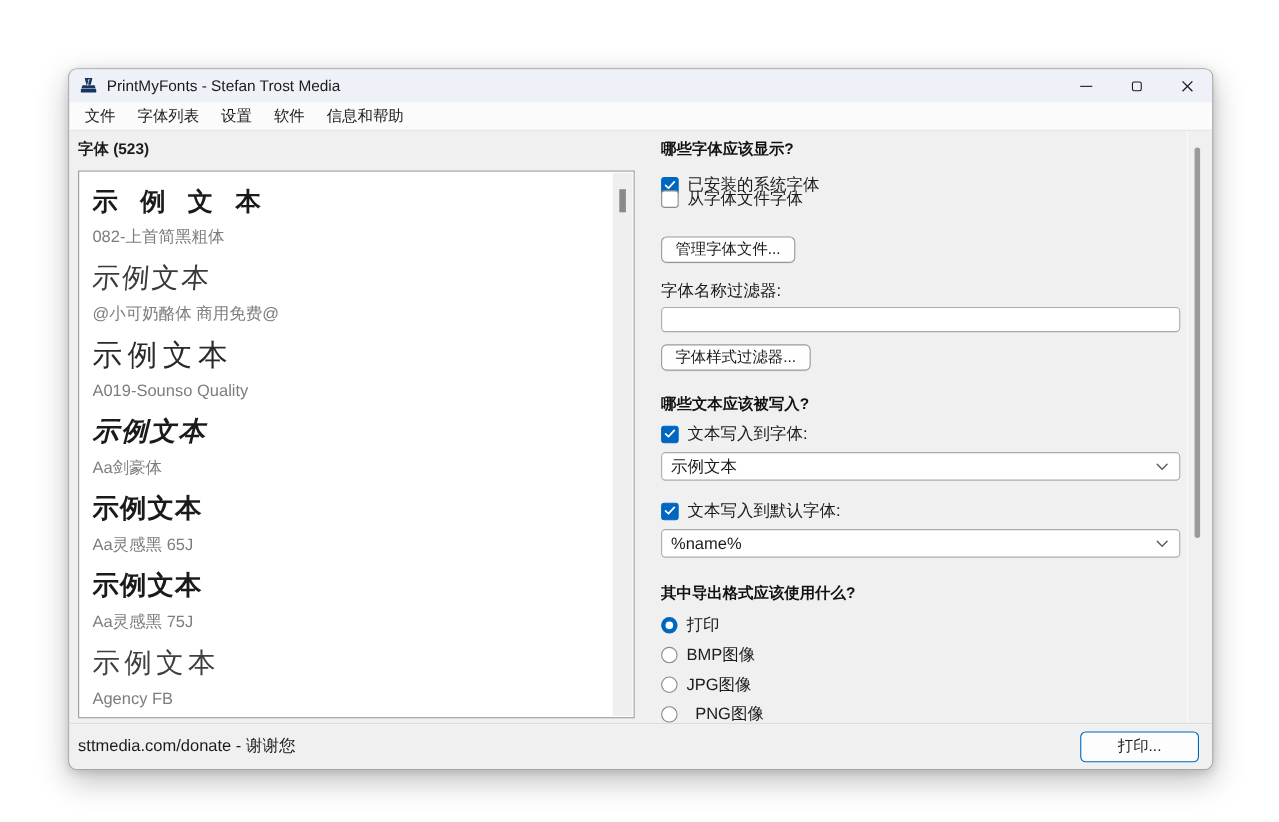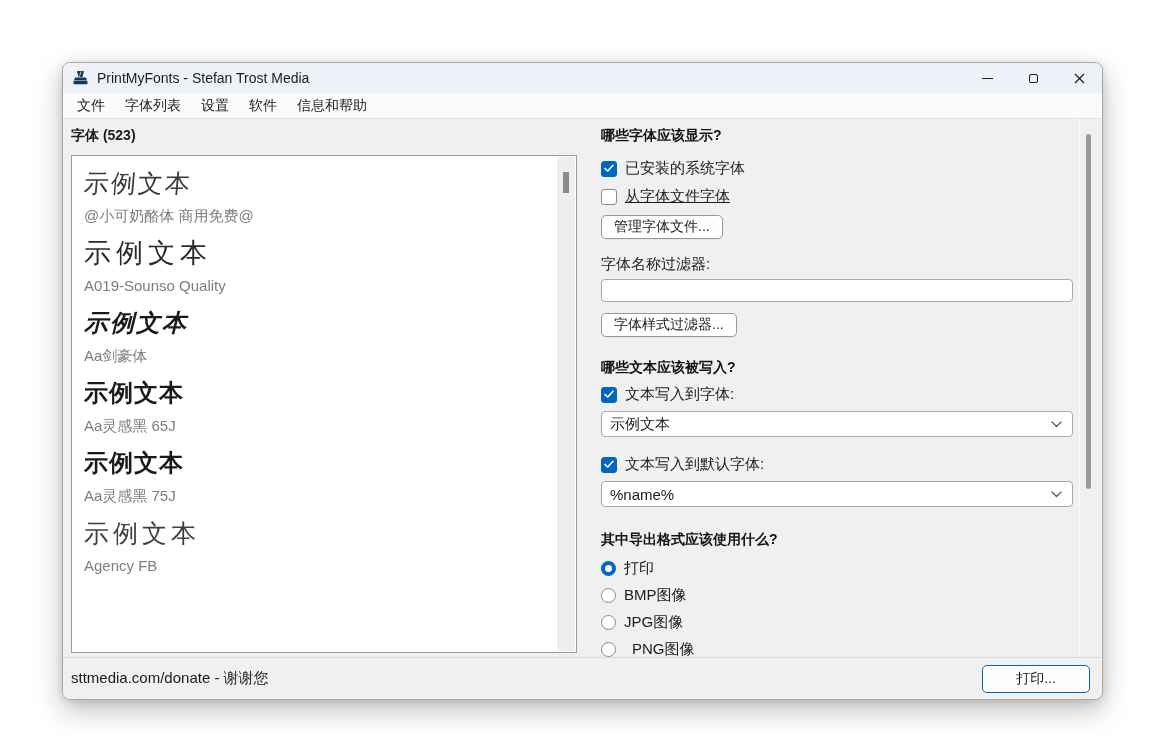--- a/index.html
+++ b/index.html
@@ -127,20 +127,24 @@
     <span class="menu-item">信息和帮助</span>
   </div>
 
   <div class="content">
 
     <div class="list-header">字体 (523)</div>
 
     <div class="listbox">
       <div class="list-inner">
         <div class="font-item">
+          <div class="fi-preview p1">示 例 文 本</div>
+          <div class="fi-name">082-上首简黑粗体</div>
+        </div>
+        <div class="font-item">
           <div class="fi-preview p2">示例文本</div>
           <div class="fi-name">@小可奶酪体 商用免费@</div>
         </div>
         <div class="font-item">
           <div class="fi-preview p3">示例文本</div>
           <div class="fi-name">A019-Sounso Quality</div>
         </div>
         <div class="font-item">
           <div class="fi-preview p4">示例文本</div>
           <div class="fi-name">Aa剑豪体</div>
@@ -170,21 +174,21 @@
 
       <div class="p-abs row" style="top:40px;">
         <span class="cb checked">
           <svg width="10" height="9" viewBox="0 0 10 9">
               <path d="M1 4.5 L3.7 7 L9 1.3" stroke="#fff" stroke-width="1.6" fill="none" stroke-linecap="round" stroke-linejoin="round"></path>
             </svg>
         </span>
         <span>已安装的系统字体</span>
       </div>
 
-      <div class="p-abs row" style="top:68px;text-decoration:underline;">
+      <div class="p-abs row" style="top:52px;">
         <span class="cb unchecked"></span>
         <span>从字体文件字体</span>
       </div>
 
       <div class="p-abs btn" style="top:96px;">管理字体文件...</div>
 
       <div class="p-abs" style="top:136px; font-size:15px;">字体名称过滤器:</div>
 
       <input class="p-abs textbox" style="top: 160px;" type="text" value="">
 

